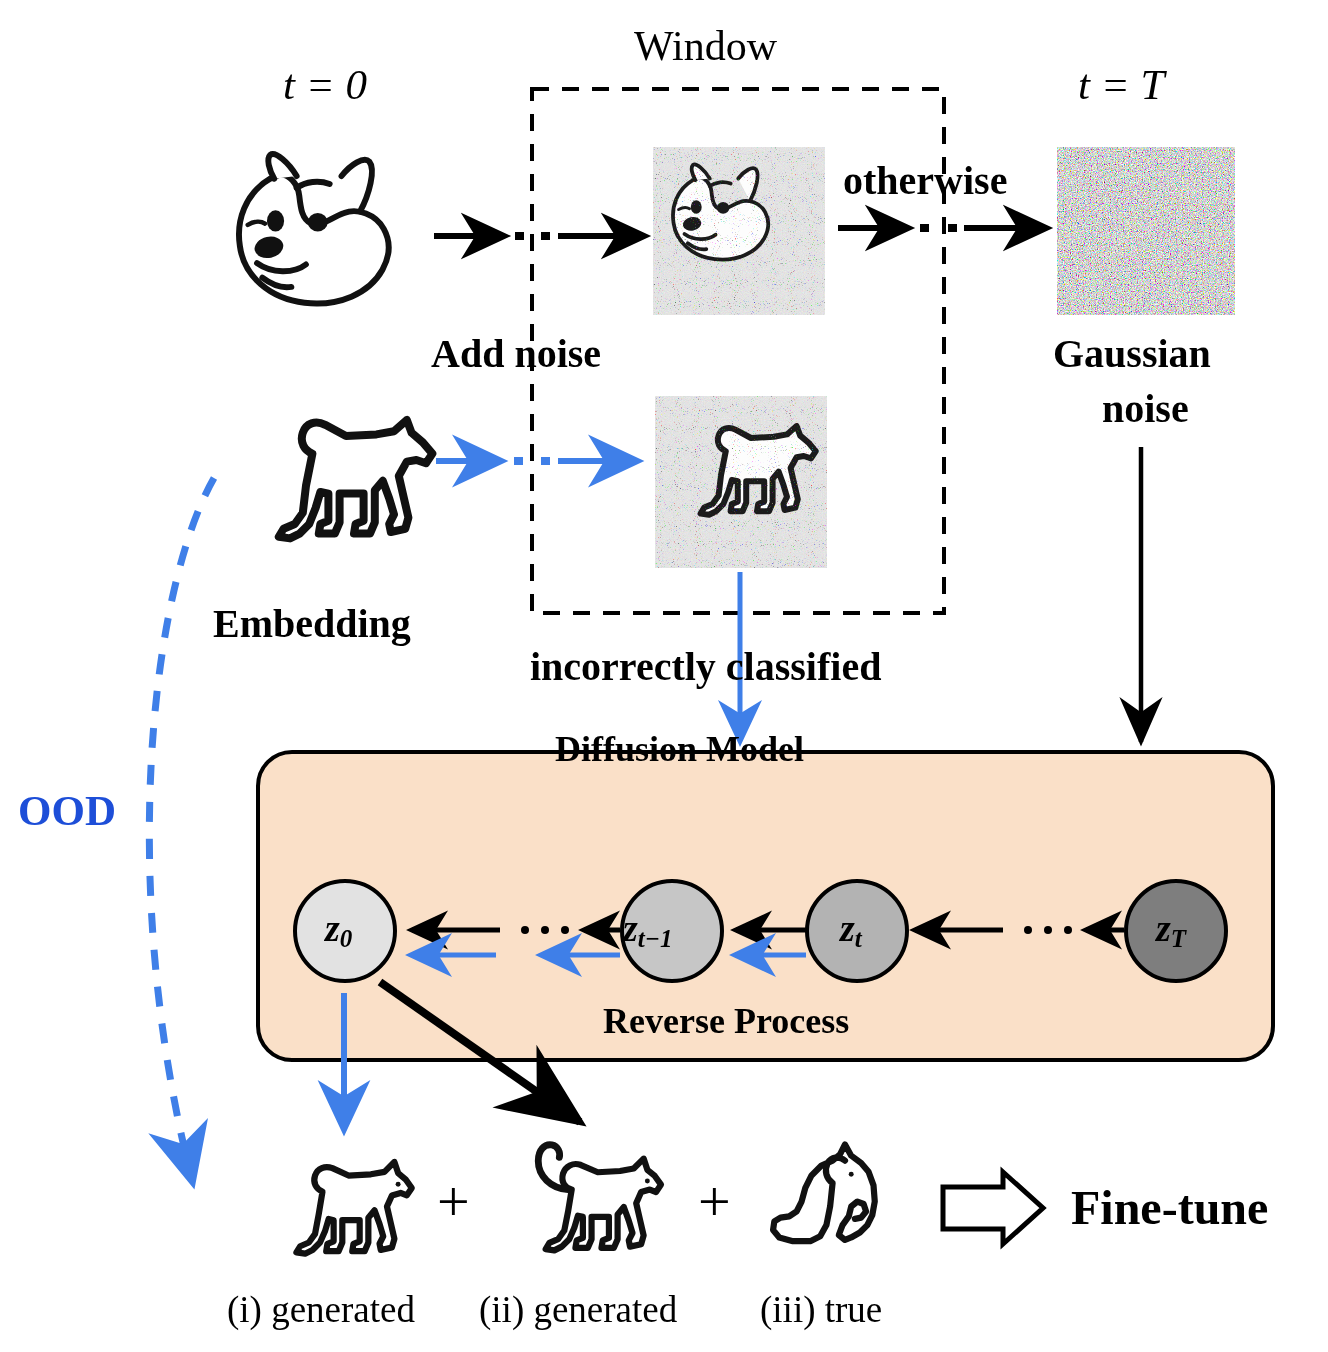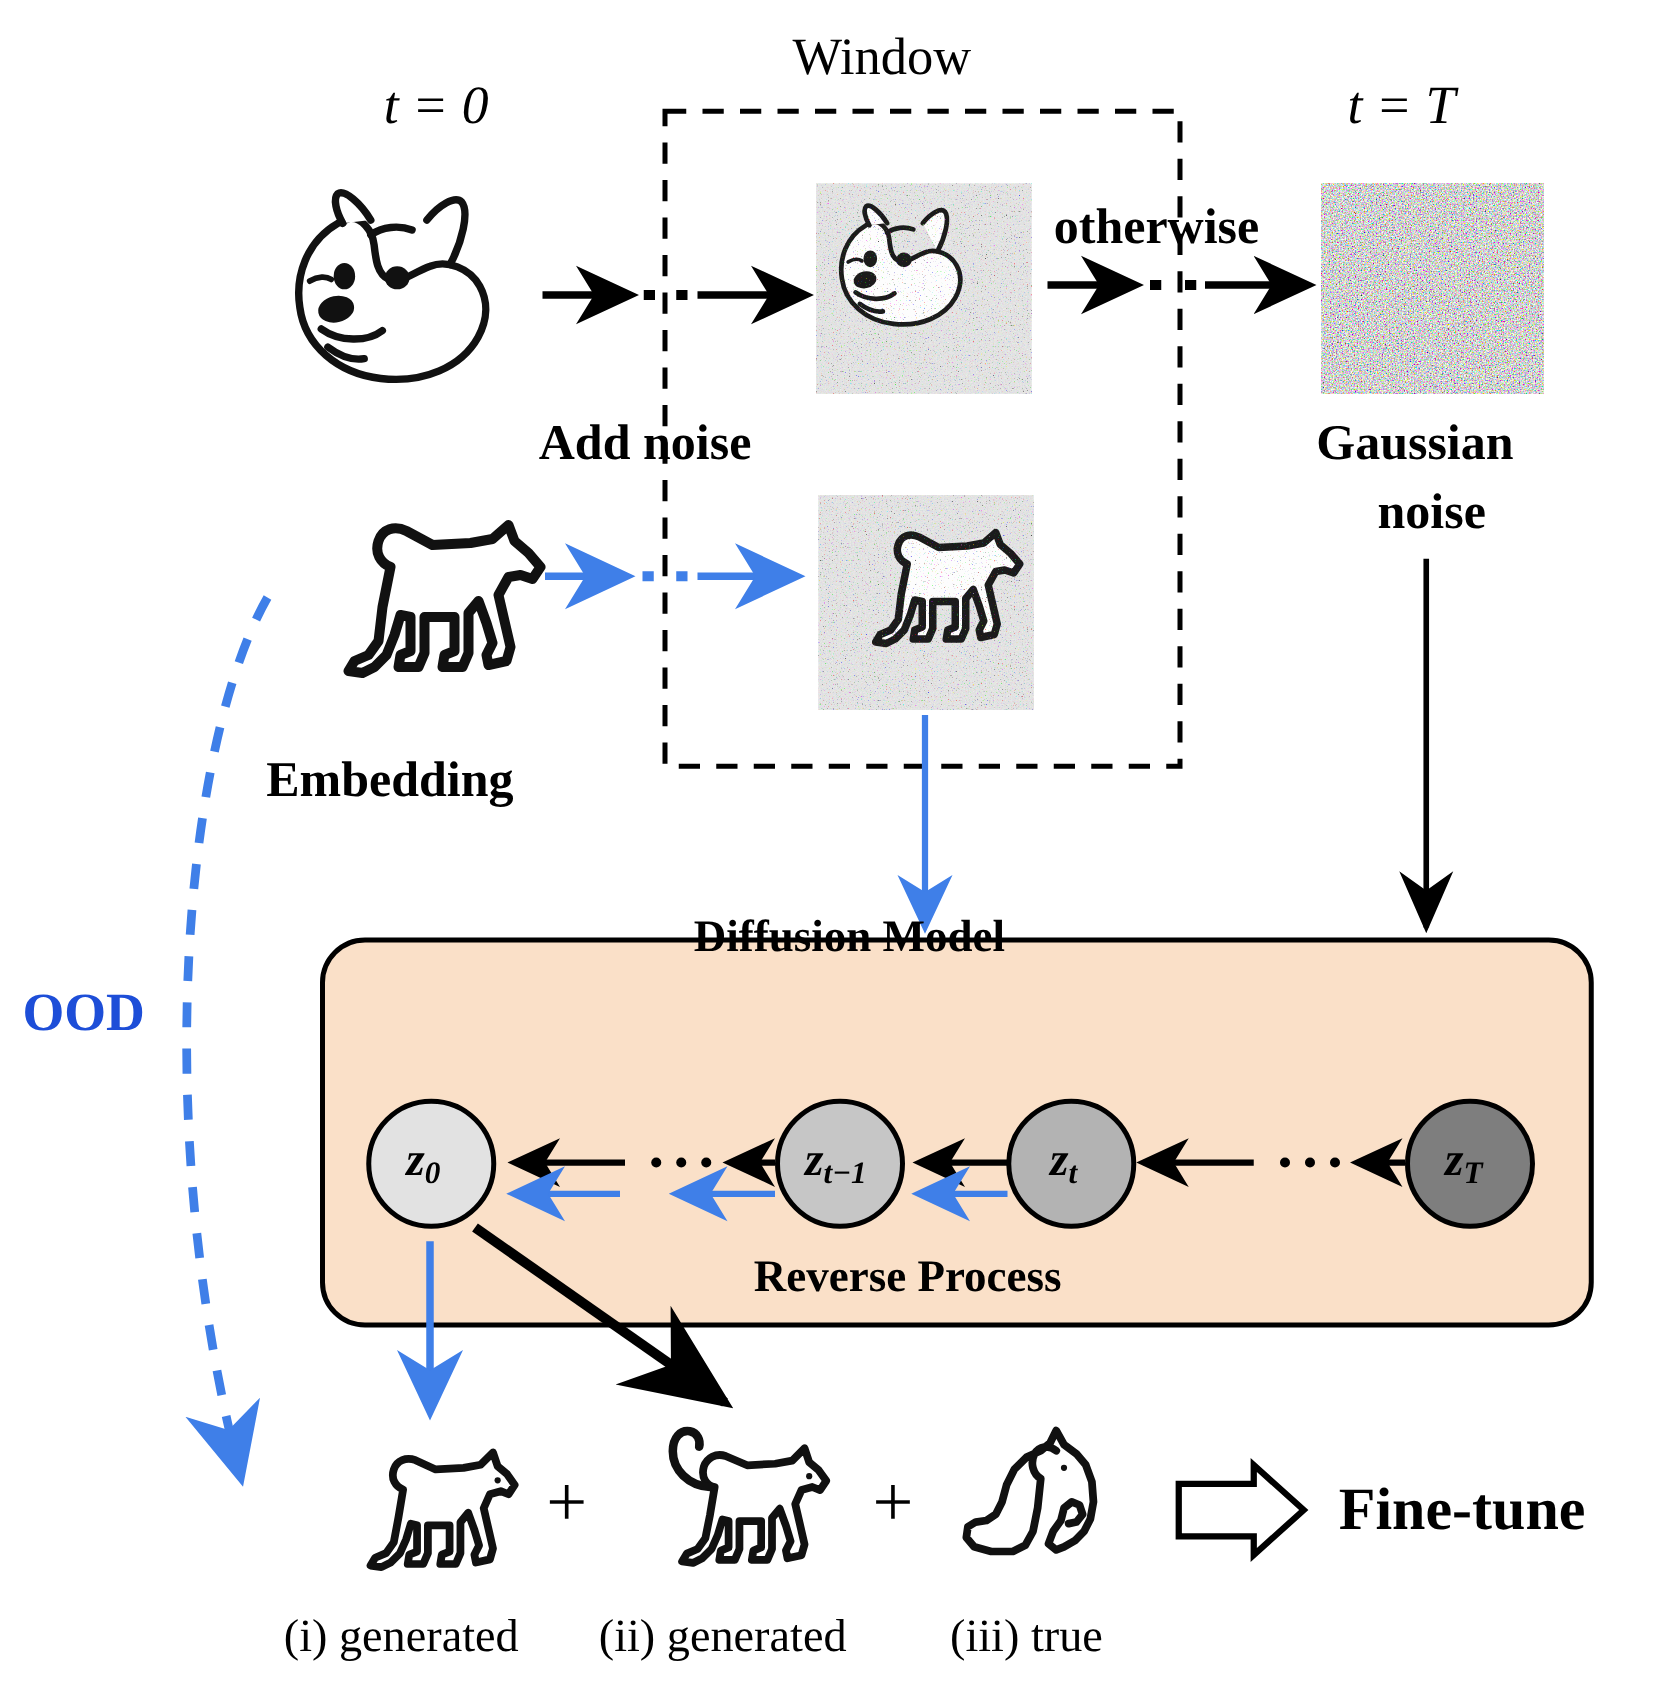--- a/index.html
+++ b/index.html
@@ -218,47 +218,48 @@
       <rect x="655" y="396" width="172" height="172" filter="url(#fnoiseSpeck)" opacity="0.95"></rect>
     </g>
 
     <g>
       <rect x="1057" y="147" width="178" height="168" fill="#9aa0a6"></rect>
       <rect x="1057" y="147" width="178" height="168" filter="url(#fnoiseG)"></rect>
     </g>
 
   </svg>
 
-  <div class="lbl math" style="left:283px;top:60px;font-size:43px;margin-left:24px;">t = 0</div>
+  <div class="lbl math" style="left:283px;top:60px;font-size:43px;">t = 0</div>
 
   <div class="lbl" style="left:634px;top:22px;font-size:42px;">Window</div>
 
   <div class="lbl math" style="left:1078px;top:60px;font-size:43px;">t = T</div>
 
   <div class="lbl bold" style="left:843px;top:157px;font-size:40px;">otherwise</div>
 
   <div class="lbl bold" style="left:431px;top:330px;font-size:40px;">Add noise</div>
 
   <div class="lbl bold" style="left:1053px;top:330px;font-size:40px;">Gaussian</div>
   <div class="lbl bold" style="left:1102px;top:385px;font-size:40px;">noise</div>
 
   <div class="lbl bold" style="left:213px;top:600px;font-size:40px;">Embedding</div>
 
+  <div class="lbl bold" style="left:530px;top:643px;font-size:40px;">incorrectly classified</div>
 
   <div class="lbl ood" style="left:18px;top:786px;font-size:43px;">OOD</div>
 
   <div class="lbl bold" style="left:555px;top:728px;font-size:36px;">Diffusion Model</div>
 
   <div class="lbl bold" style="left:603px;top:1000px;font-size:36px;">Reverse Process</div>
 
   <div class="lbl math bold" style="left:325px;top:906px;font-size:38px;">
     <span>z</span><span style="font-size:25px;vertical-align:-6px;">0</span>
   </div>
 
-  <div class="lbl math bold" style="left:644px;top:906px;font-size:38px;font-style:italic;">
+  <div class="lbl math bold" style="left:623px;top:906px;font-size:38px;font-style:italic;">
     <span>z</span><span style="font-size:25px;vertical-align:-6px;">t−1</span>
   </div>
 
   <div class="lbl math bold" style="left:840px;top:906px;font-size:38px;">
     <span>z</span><span style="font-size:25px;vertical-align:-6px;">t</span>
   </div>
 
   <div class="lbl math bold" style="left:1156px;top:906px;font-size:38px;">
     <span>z</span><span style="font-size:25px;vertical-align:-6px;">T</span>
   </div>

